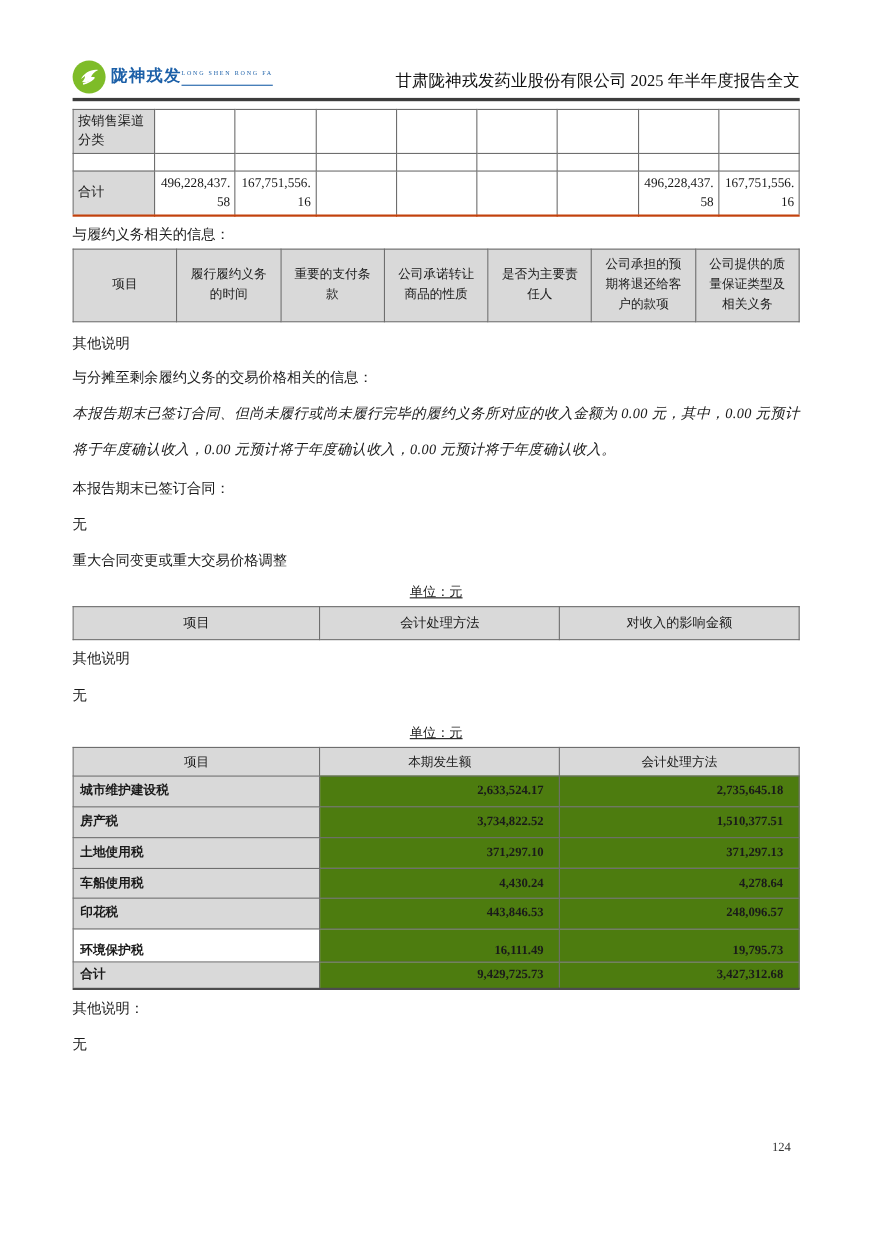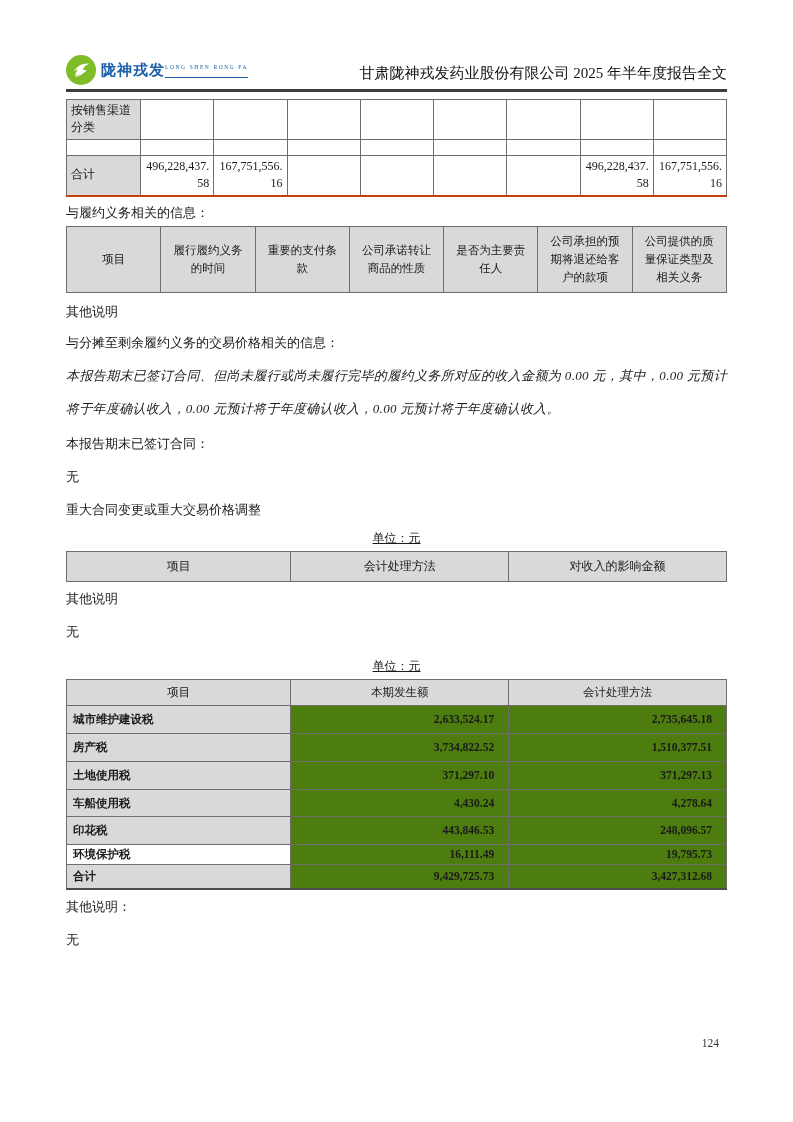--- a/index.html
+++ b/index.html
@@ -58,21 +58,21 @@
 
   
   .section-heading { font-size: 13.5px; font-weight: bold; margin-top: 22px; line-height: 18px; font-family: "Liberation Sans", "DejaVu Sans", sans-serif; }
 
   
   .tax-table { margin-top: 5px; font-size: 11.5px; border-bottom: 2px solid #4c4c4c; }
   .tax-table th { background: #d9d9d9; text-align: center; padding: 5px 4px; }
   .tax-table td { padding: 6px 6px; line-height: 1.3; font-weight: bold; }
   .tax-table td.name { text-align: left; background: #d9d9d9; }
   .tax-table td.num { text-align: right; padding-right: 14px; background: #4d7c0f; }
-  .tax-table tbody tr.thin td { padding-top: 2px; padding-bottom: 2px; }
+  .tax-table tbody tr.thin td { padding-top: 12px; padding-bottom: 2px; }
   .tax-table tbody tr.nofill td.name { background: #ffffff; }
   .tax-table tbody tr.total-row td { padding-top: 4px; padding-bottom: 4px; }
 
   .page-number { position: absolute; top: 1037px; right: 74px; font-size: 11.5px; color: #333; }
 
   col.c-first { width: 74px; }
   .three-col col.c1 { width: 34%; } .three-col col.c2 { width: 33%; } .three-col col.c3 { width: 33%; }
 </style>
 </head>
 <body>

